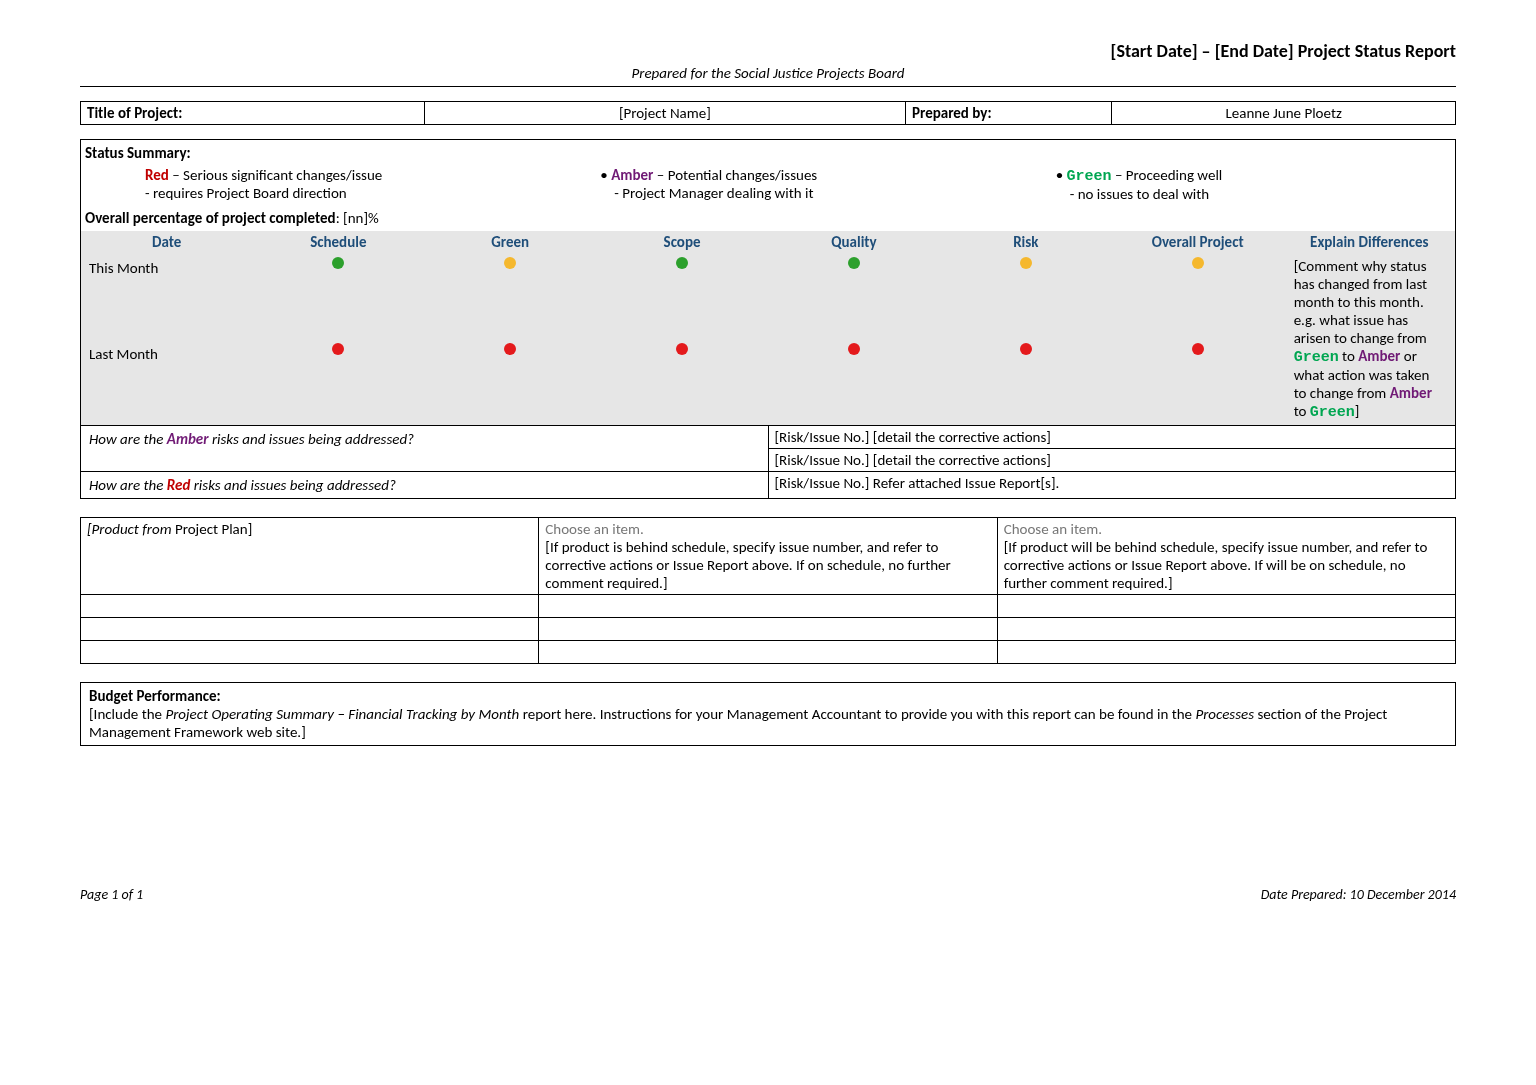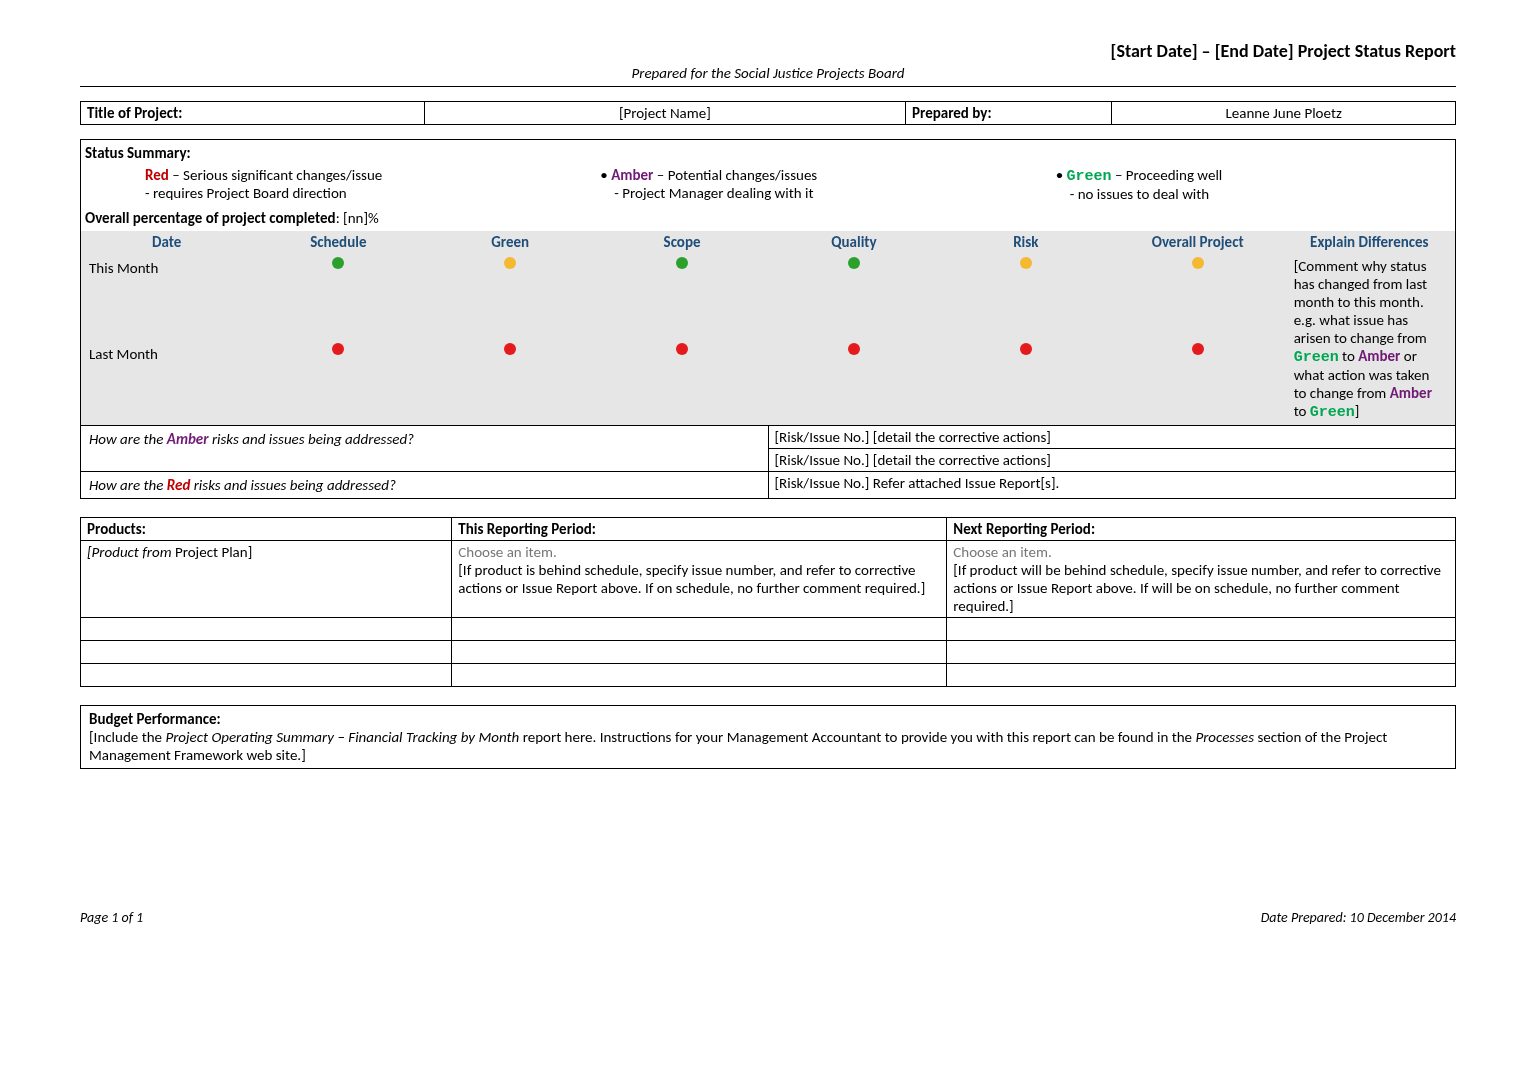--- a/index.html
+++ b/index.html
@@ -155,25 +155,20 @@
     </td>
     <td colspan="4" class="border">[Risk/Issue No.]  Refer attached Issue Report[s].</td>
   </tr>
 </tbody>
   </table>
 
 <div style="height:18px"></div>
 
 <table style="table-layout:fixed;">
   <tbody>
-      <tr>
-    <td class="border bold" style="width:27%;">Products:</td>
-    <td class="border bold" style="width:36%;">This Reporting Period:</td>
-    <td class="border bold" style="width:37%;">Next Reporting Period:</td>
-  </tr>
   <tr>
     <td class="border">
       <span class="ital">[Product from </span><span>Project Plan]</span>
     </td>
     <td class="border">
       <span class="muted">Choose an item.</span><br>
       <span>[If product is behind schedule, specify issue number, and refer to corrective actions or Issue Report above.  If on schedule, no further comment required.]</span>
     </td>
     <td class="border">
       <span class="muted">Choose an item.</span><br>

